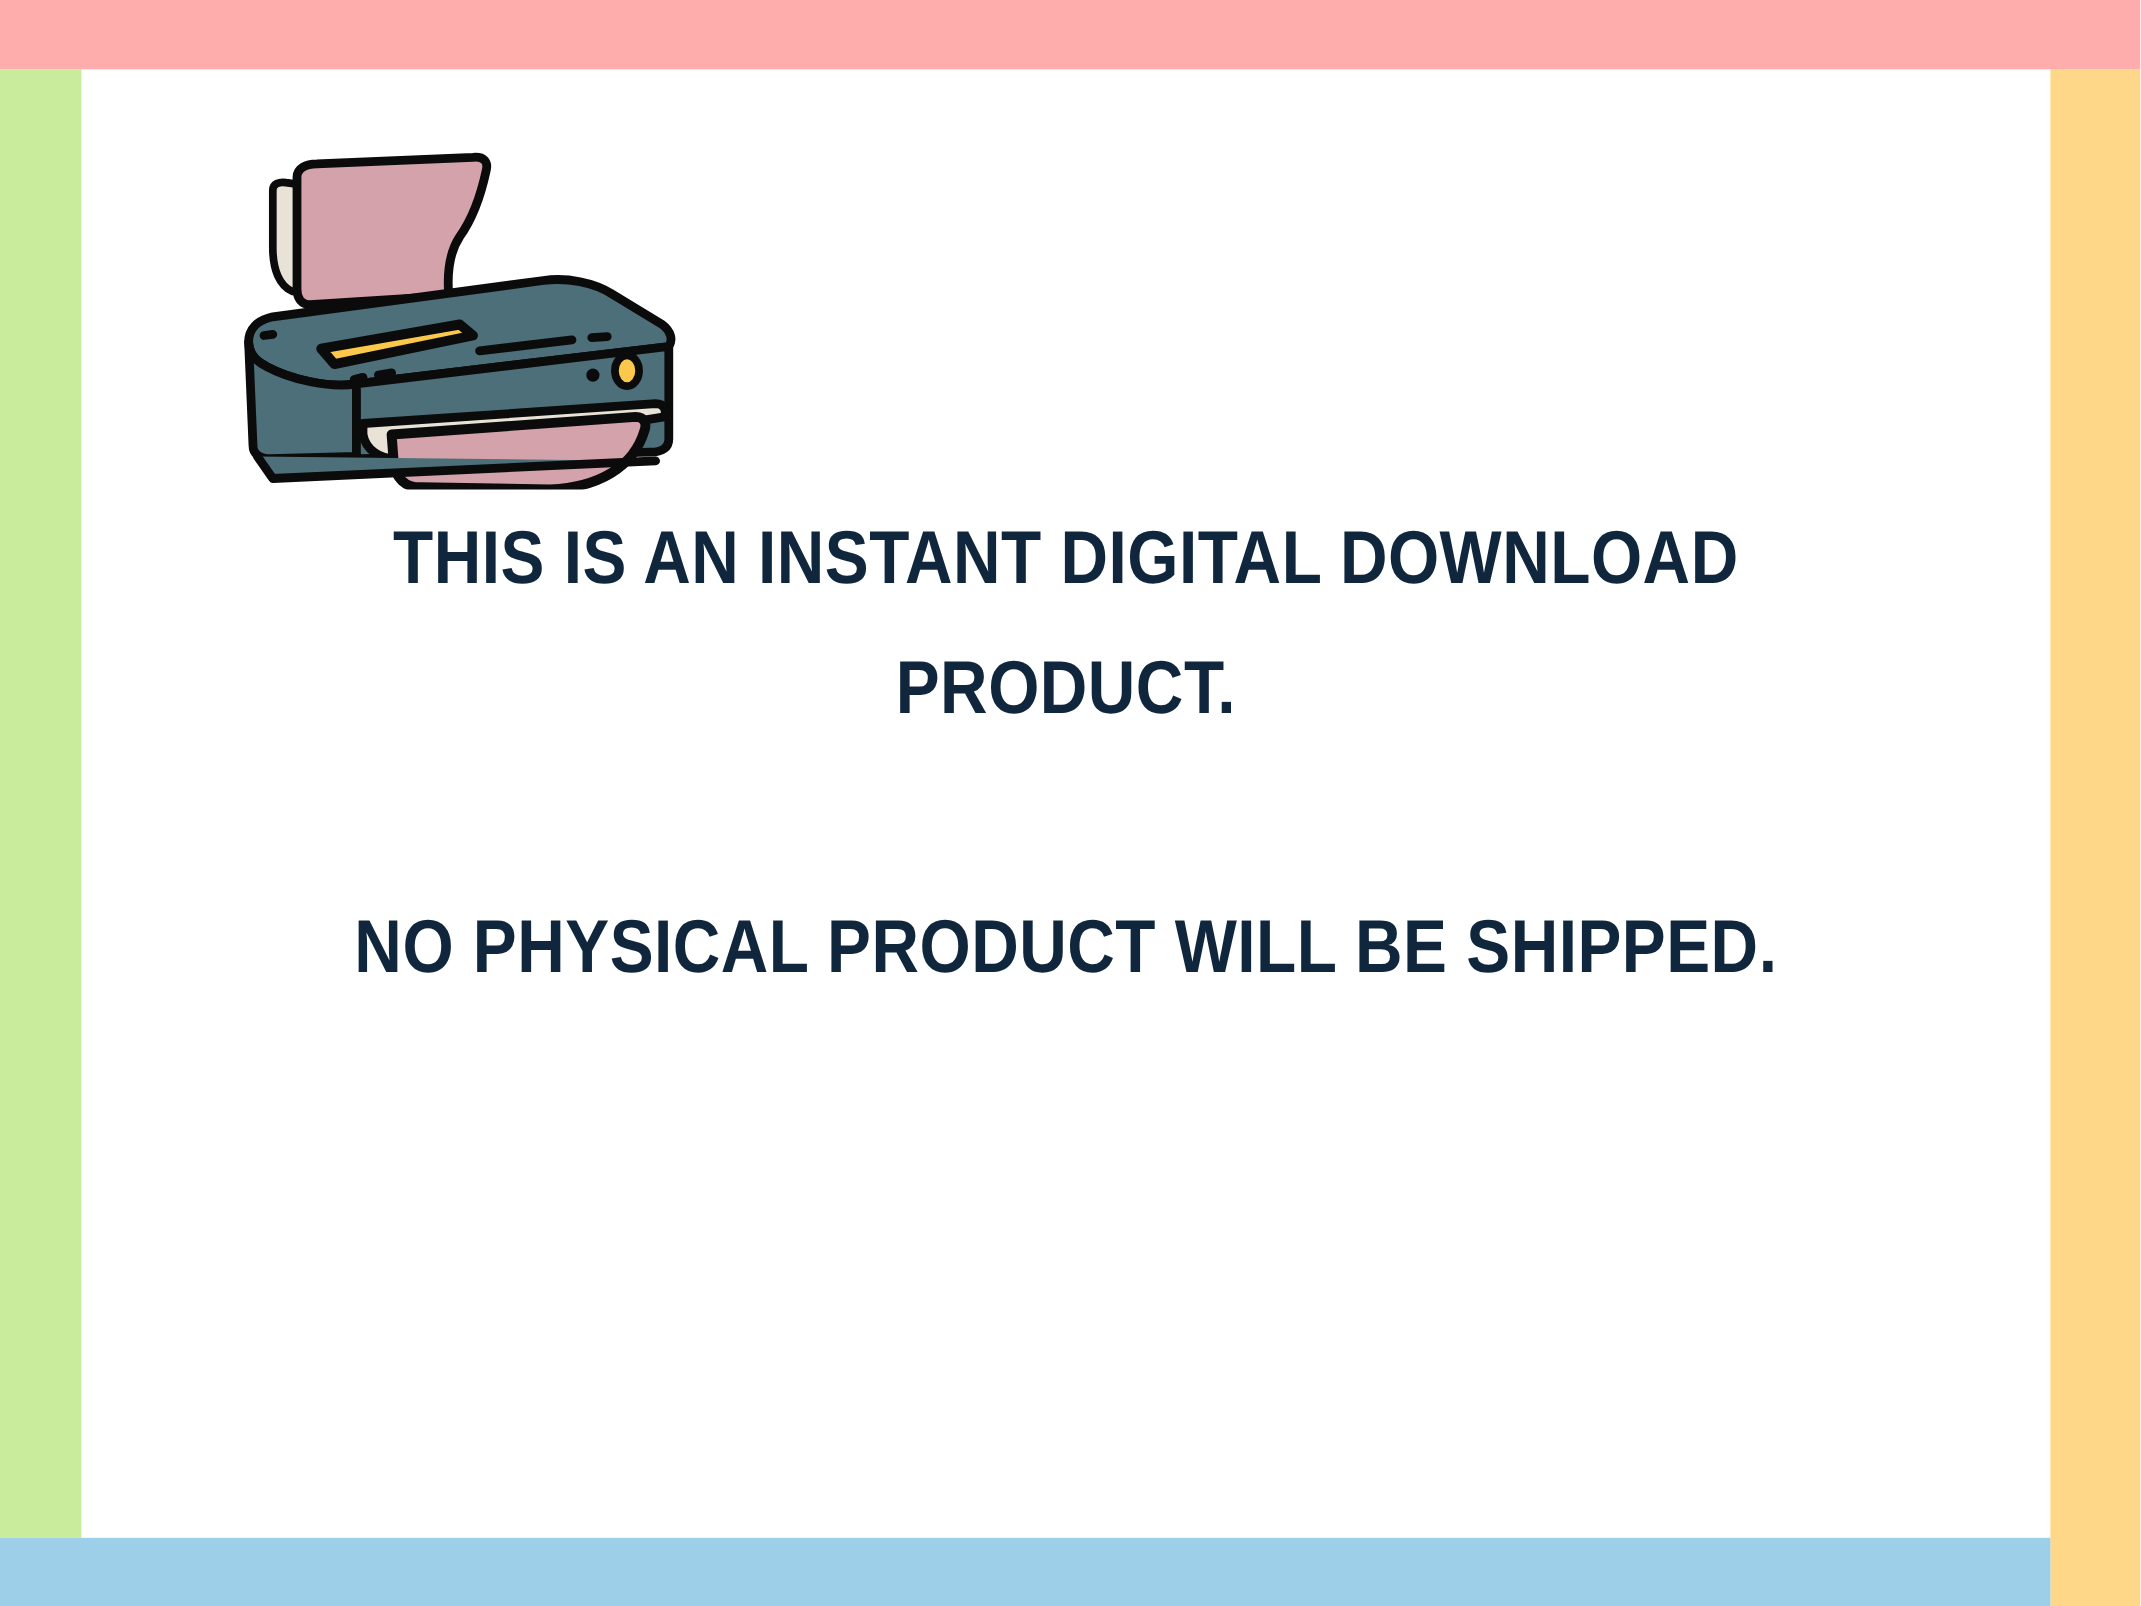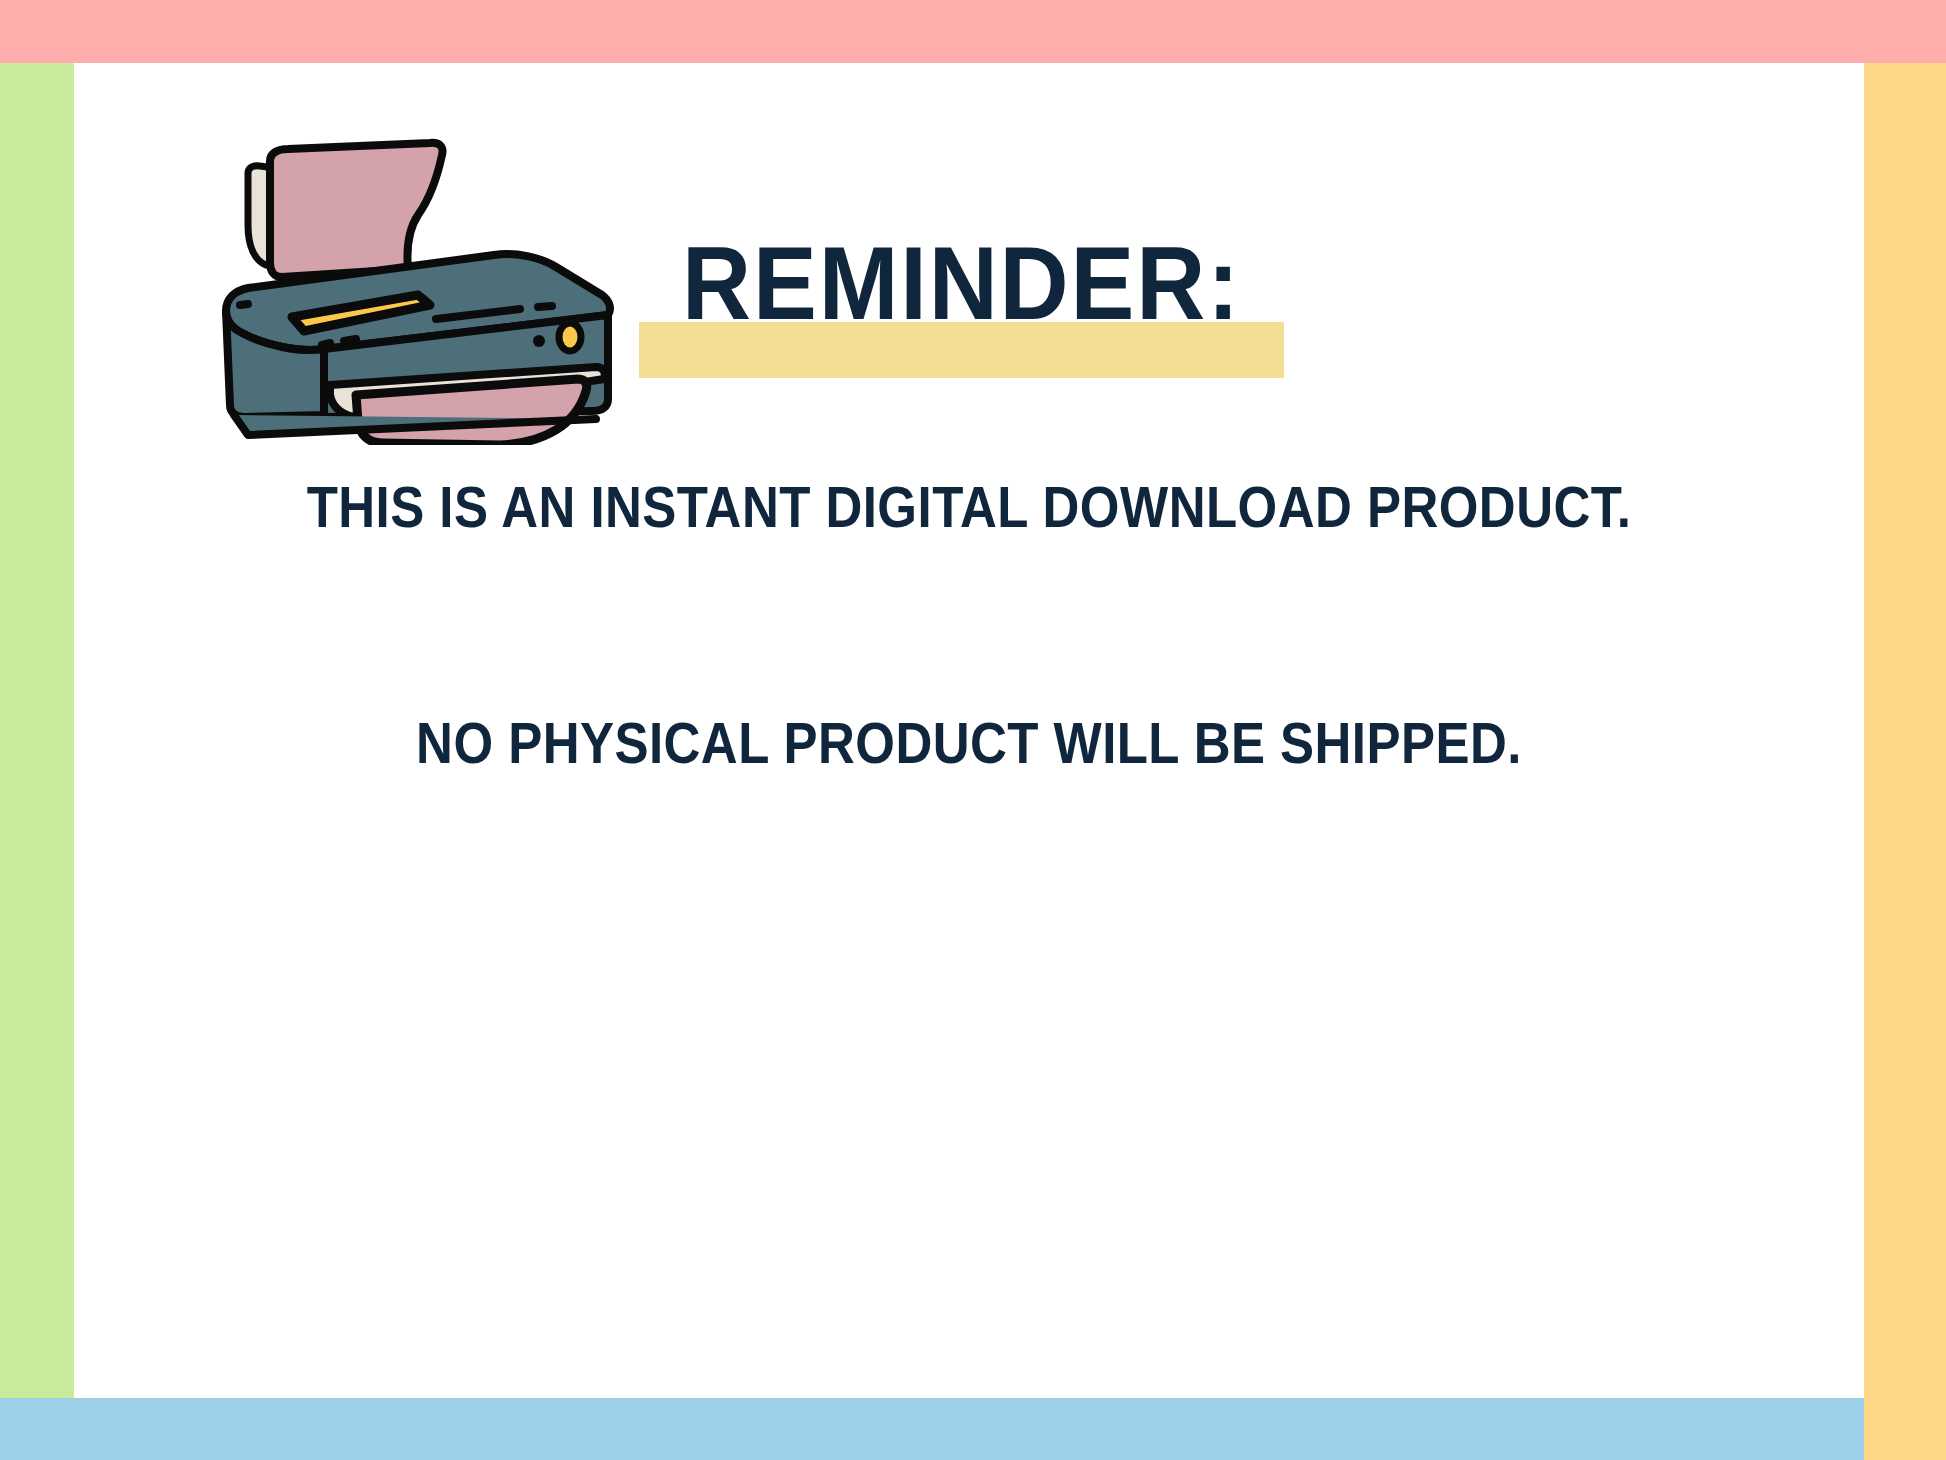--- a/index.html
+++ b/index.html
@@ -107,21 +107,21 @@
   #body-copy {
     position:absolute;
     left:90px;
     top:385px;
     width:1610px;
     z-index:6;
     text-align:center;
     color:var(--ink,#10263C);
     font-family:"Liberation Sans", sans-serif;
     font-weight:bold;
-    font-size:58px;
+    font-size:68px;
     line-height:118px;
     letter-spacing:0.5px;
   }
   #body-copy .para {
     transform:scaleX(0.88);
     transform-origin:center center;
     white-space:normal;
   }
   #para-gap { height:118px; }
 </style>
@@ -174,24 +174,20 @@
 
           <path d="M152 290 L 374 274 C 382 274, 384 280, 382 286
                    C 372 320, 340 338, 296 340 L 178 338
                    C 164 338, 156 330, 154 316 Z" fill="#D4A2AA" stroke-width="9"></path>
 
           <path d="M30 310 L 44 330 L 392 314" fill="#4C6F7A" stroke-width="8"></path>
         </g>
       </svg>
     </div>
 
-    <div id="headline-block">
-      <div id="headline-highlight"></div>
-      <div id="headline-text">REMINDER:</div>
-    </div>
 
     <div id="body-copy">
       <div class="para">THIS IS AN INSTANT DIGITAL DOWNLOAD PRODUCT.</div>
       <div id="para-gap"></div>
       <div class="para">NO PHYSICAL PRODUCT WILL BE SHIPPED.</div>
     </div>
 
   </div>
 </div>
 

